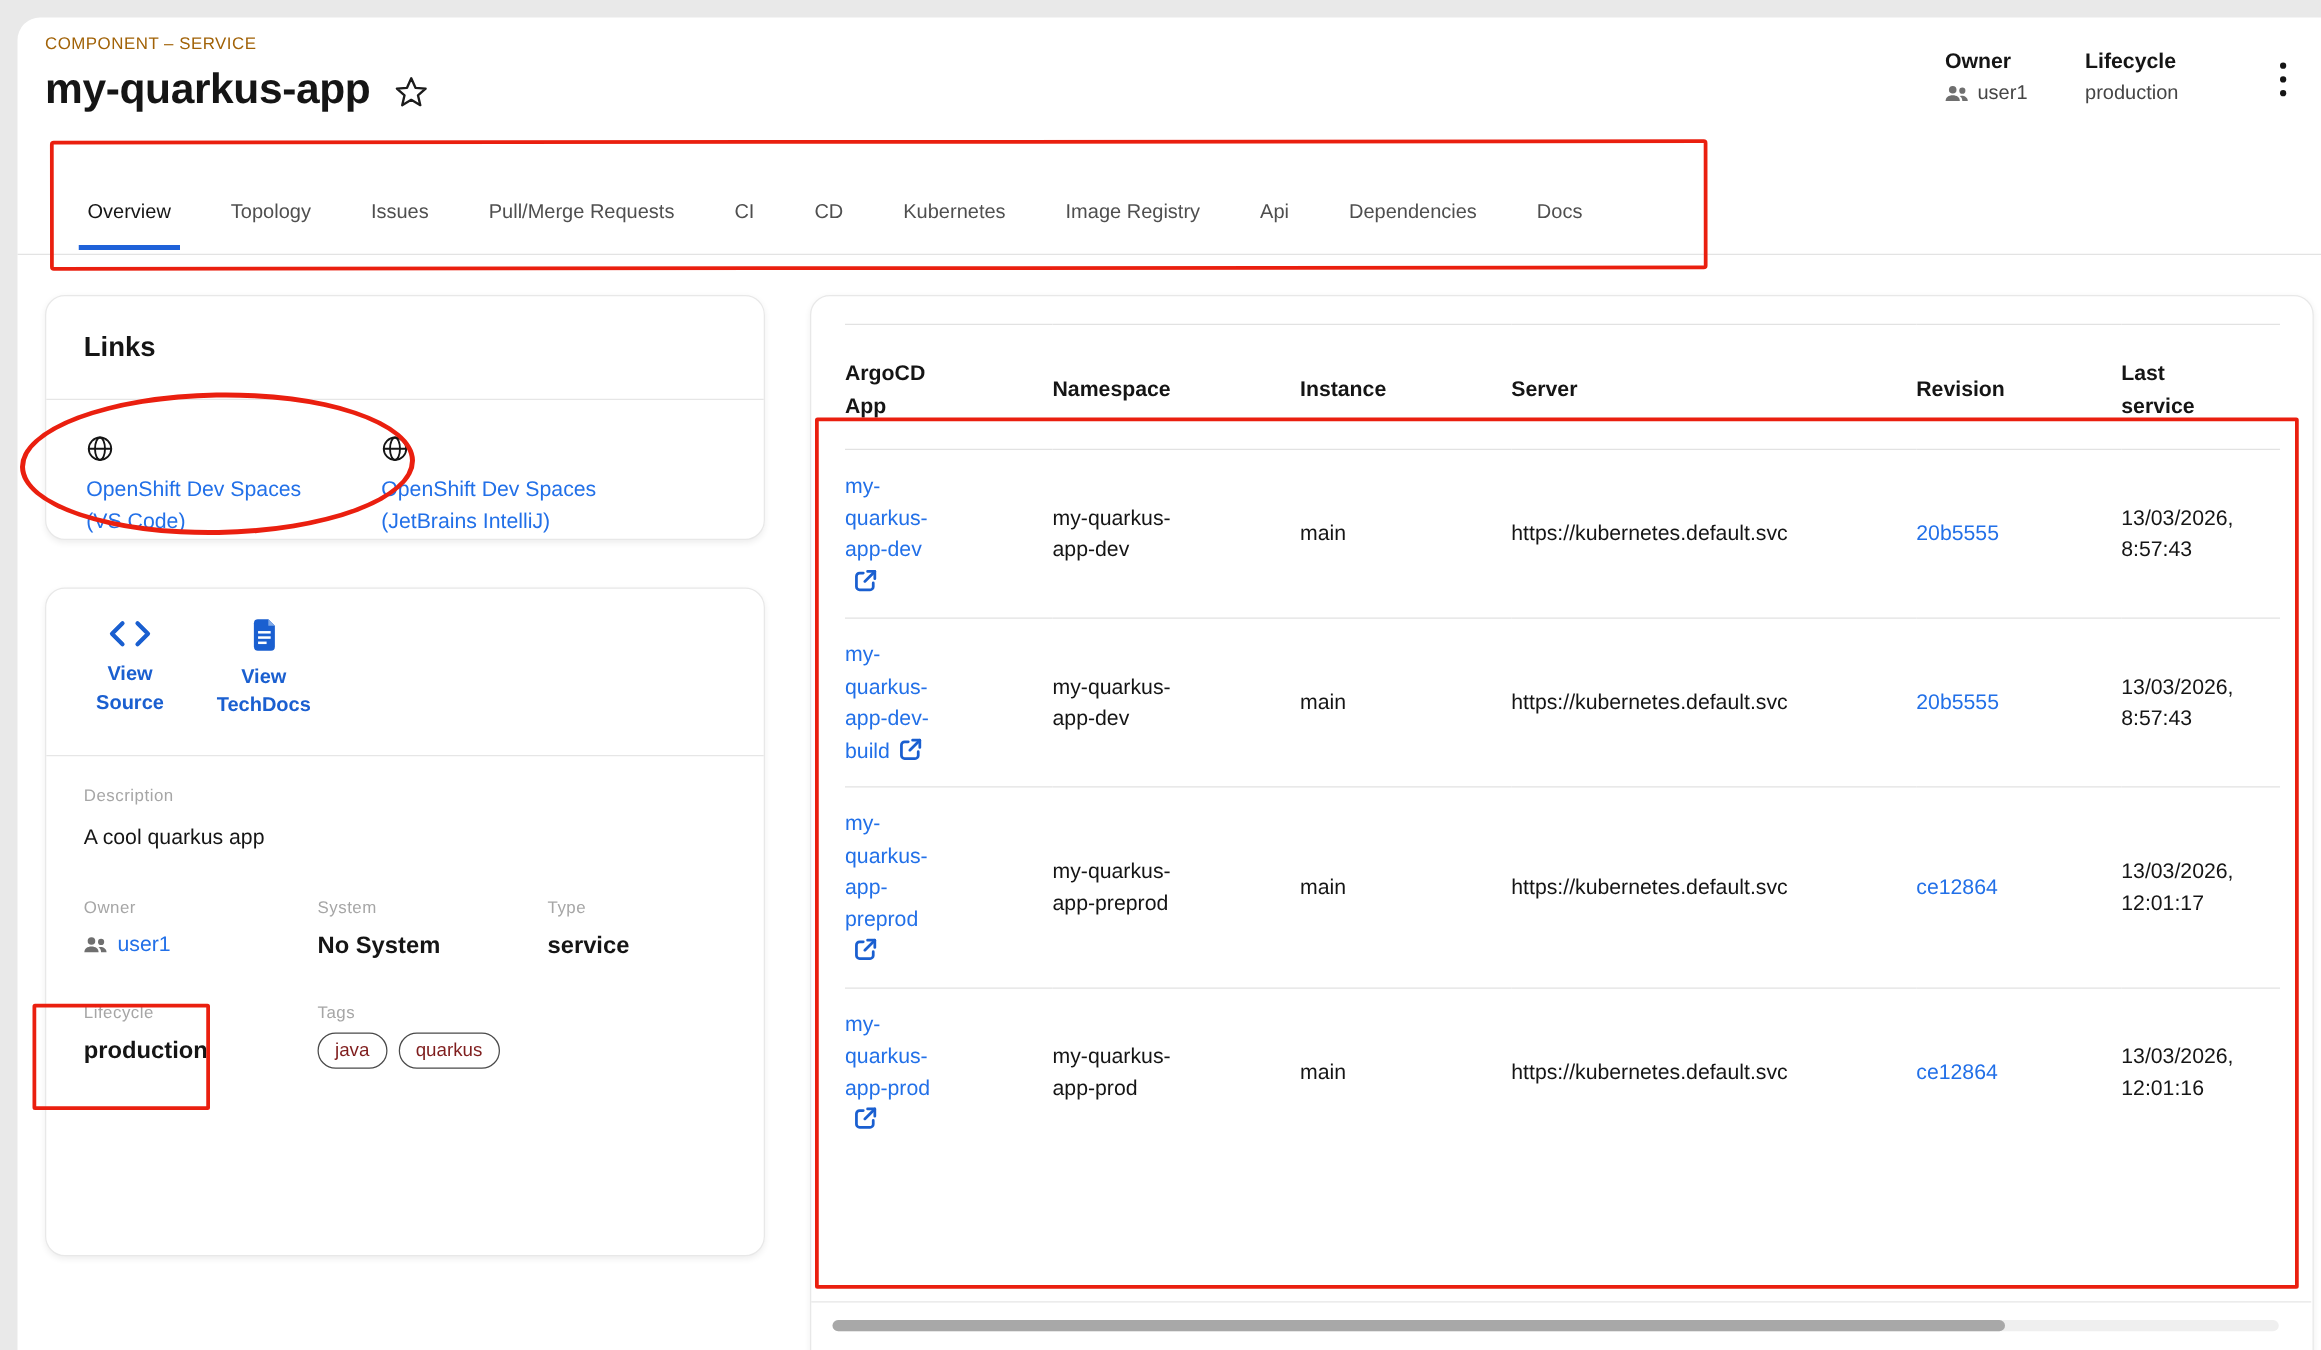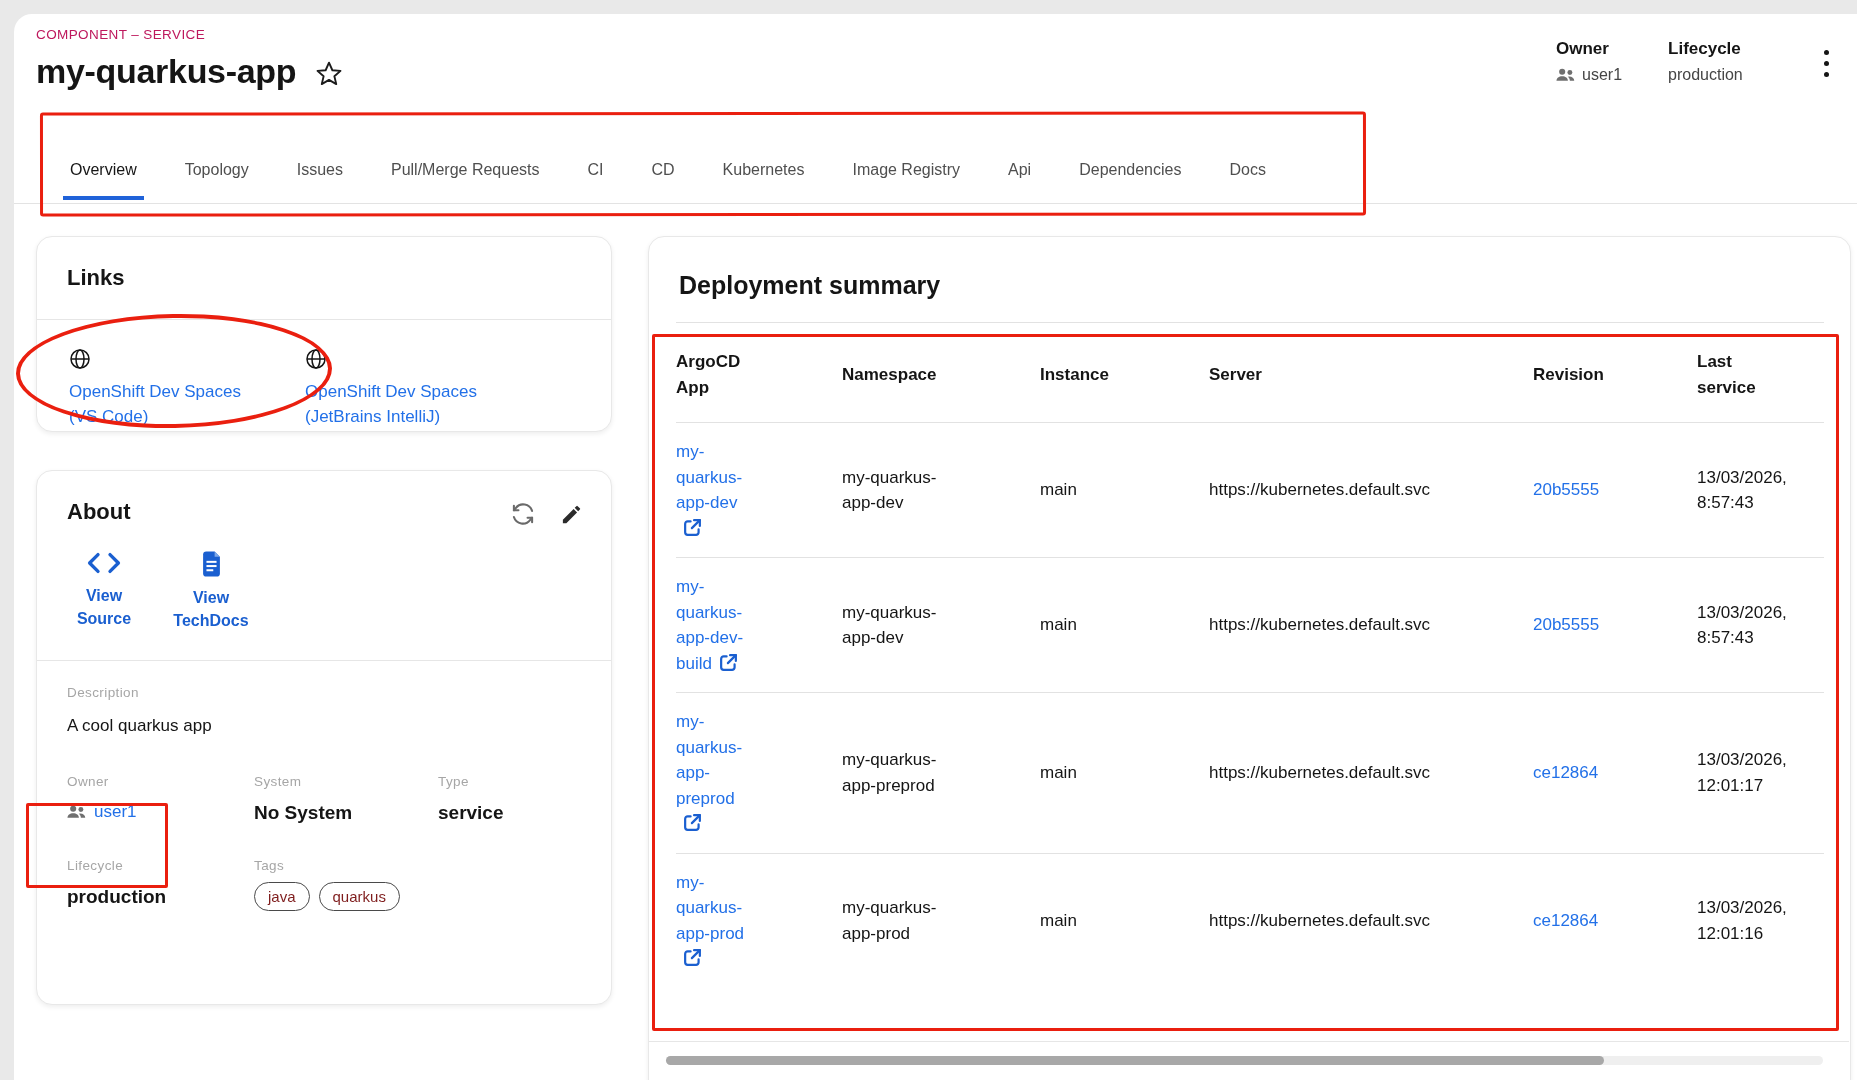--- a/index.html
+++ b/index.html
@@ -2,21 +2,21 @@
 <html><head>
 <meta charset="utf-8">
 <style>
   * { margin:0; padding:0; box-sizing:border-box; }
   html,body { background:#e9e9e9; }
   body { font-family:"Liberation Sans","DejaVu Sans",sans-serif; color:#151515; }
   #app { position:relative; width:1857px; height:1080px; overflow:hidden; background:#e9e9e9; }
   .panel { position:absolute; left:14px; top:14px; right:0; bottom:0; background:#fff; border-top-left-radius:18px; }
 
   
-  .kicker { position:absolute; left:36px; top:27px; font-size:13.5px; letter-spacing:.4px; color:#be185d; }
+  .kicker { position:absolute; left:36px; top:27px; font-size:13.5px; letter-spacing:.4px; color:#a16207; }
   .title-row { position:absolute; left:36px; top:52px; display:flex; align-items:center; gap:18px; }
   .title-row h1 { font-size:34px; font-weight:600; color:#151515; letter-spacing:-.3px; }
   .star-btn { display:inline-flex; cursor:pointer; margin-top:4px; }
 
   .meta { position:absolute; left:1556px; top:39px; display:flex; gap:46px; }
   .meta .m-label { font-size:17px; font-weight:700; color:#151515; }
   .meta .m-value { margin-top:7px; display:flex; align-items:center; gap:7px; font-size:16px; color:#454545; }
   .kebab { position:absolute; left:1822px; top:48px; display:flex; flex-direction:column; gap:6px; cursor:pointer; padding:2px; }
   .kebab i { width:5px; height:5px; border-radius:50%; background:#151515; }
 
@@ -173,38 +173,20 @@
               <ellipse cx="11" cy="11" rx="4" ry="9"></ellipse>
               <path d="M2 11h18"></path>
           </svg>
         </span>
         <span class="txt">OpenShift Dev Spaces (JetBrains IntelliJ)</span>
       </div>
     </div>
   </section>
 
   <section class="card" id="about-card">
-    <div class="head">
-      <span class="card-title">About</span>
-      <span class="icons">
-        <span class="icon-btn">
-          <svg width="26" height="26" viewBox="0 0 24 24" fill="none" stroke="#6a6a6a" stroke-width="1.9" stroke-linecap="round" stroke-linejoin="round">
-            <path d="M20.4 9.2A8.6 8.6 0 0 0 5.3 6.6L3.6 8.6"></path>
-              <path d="M3.6 4.4v4.2h4.2"></path>
-            <path d="M3.6 14.8a8.6 8.6 0 0 0 15.1 2.6l1.7-2"></path>
-              <path d="M20.4 19.6v-4.2h-4.2"></path>
-          </svg>
-        </span>
-        <span class="icon-btn">
-          <svg width="23" height="23" viewBox="0 0 24 24" fill="#2b2b2b">
-            <path d="M3 17.4V21h3.6L17.8 9.8 14.2 6.2 3 17.4zM20.7 6.9a.96.96 0 0 0 0-1.36l-2.24-2.24a.96.96 0 0 0-1.36 0l-1.76 1.76 3.6 3.6 1.76-1.76z"></path>
-          </svg>
-        </span>
-      </span>
-    </div>
 
     <div class="actions">
       <div class="action src">
         <span>
           <svg width="36" height="24" viewBox="0 0 30 20" fill="none" stroke="#1a5fd0" stroke-width="2.8" stroke-linecap="round" stroke-linejoin="round">
             <path d="M10 3l-7 7 7 7"></path>
               <path d="M20 3l7 7-7 7"></path>
           </svg>
         </span>
         <span class="lbl">View Source</span>
@@ -264,21 +246,20 @@
           <div class="chips">
             <span class="chip">java</span>
             <span class="chip">quarkus</span>
           </div>
         </div>
       </div>
     </div>
   </section>
 
   <section class="card" id="deploy-card">
-    <div class="head"><span class="card-title">Deployment summary</span></div>
     <div class="tbl-wrap">
       <table>
         <colgroup>
           <col style="width:166px">
             <col style="width:198px">
             <col style="width:169px">
           <col style="width:324px">
             <col style="width:164px">
             <col>
         </colgroup>

